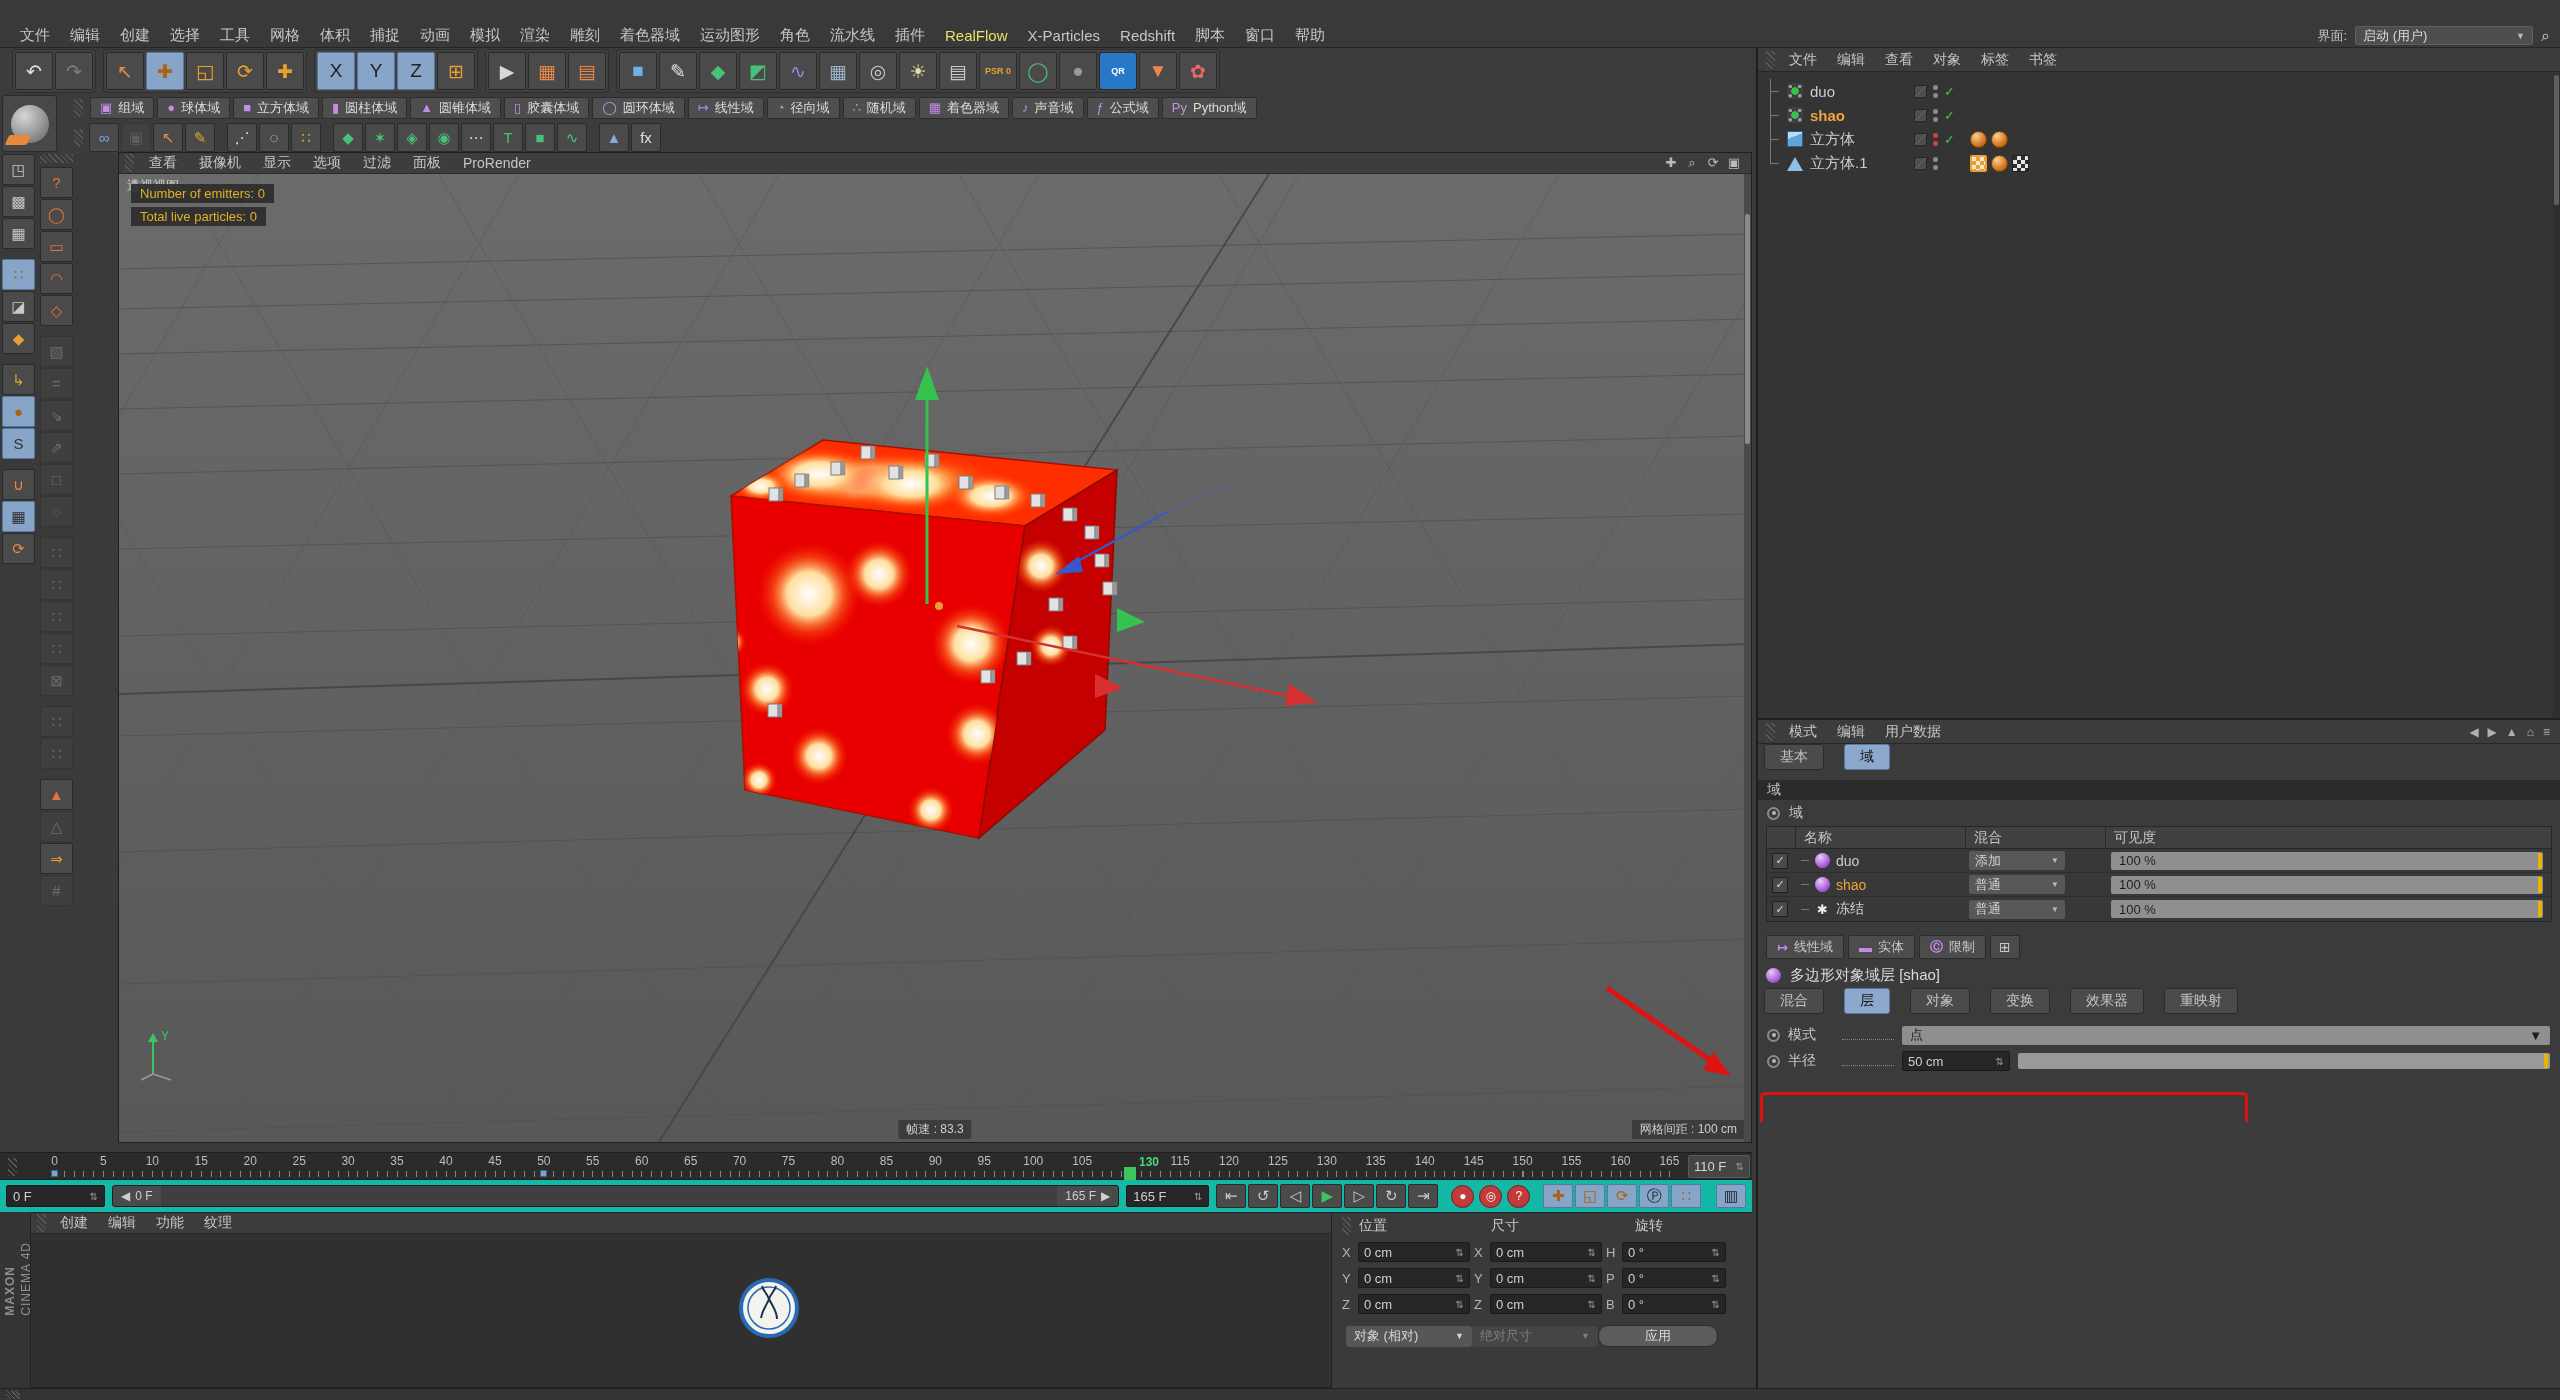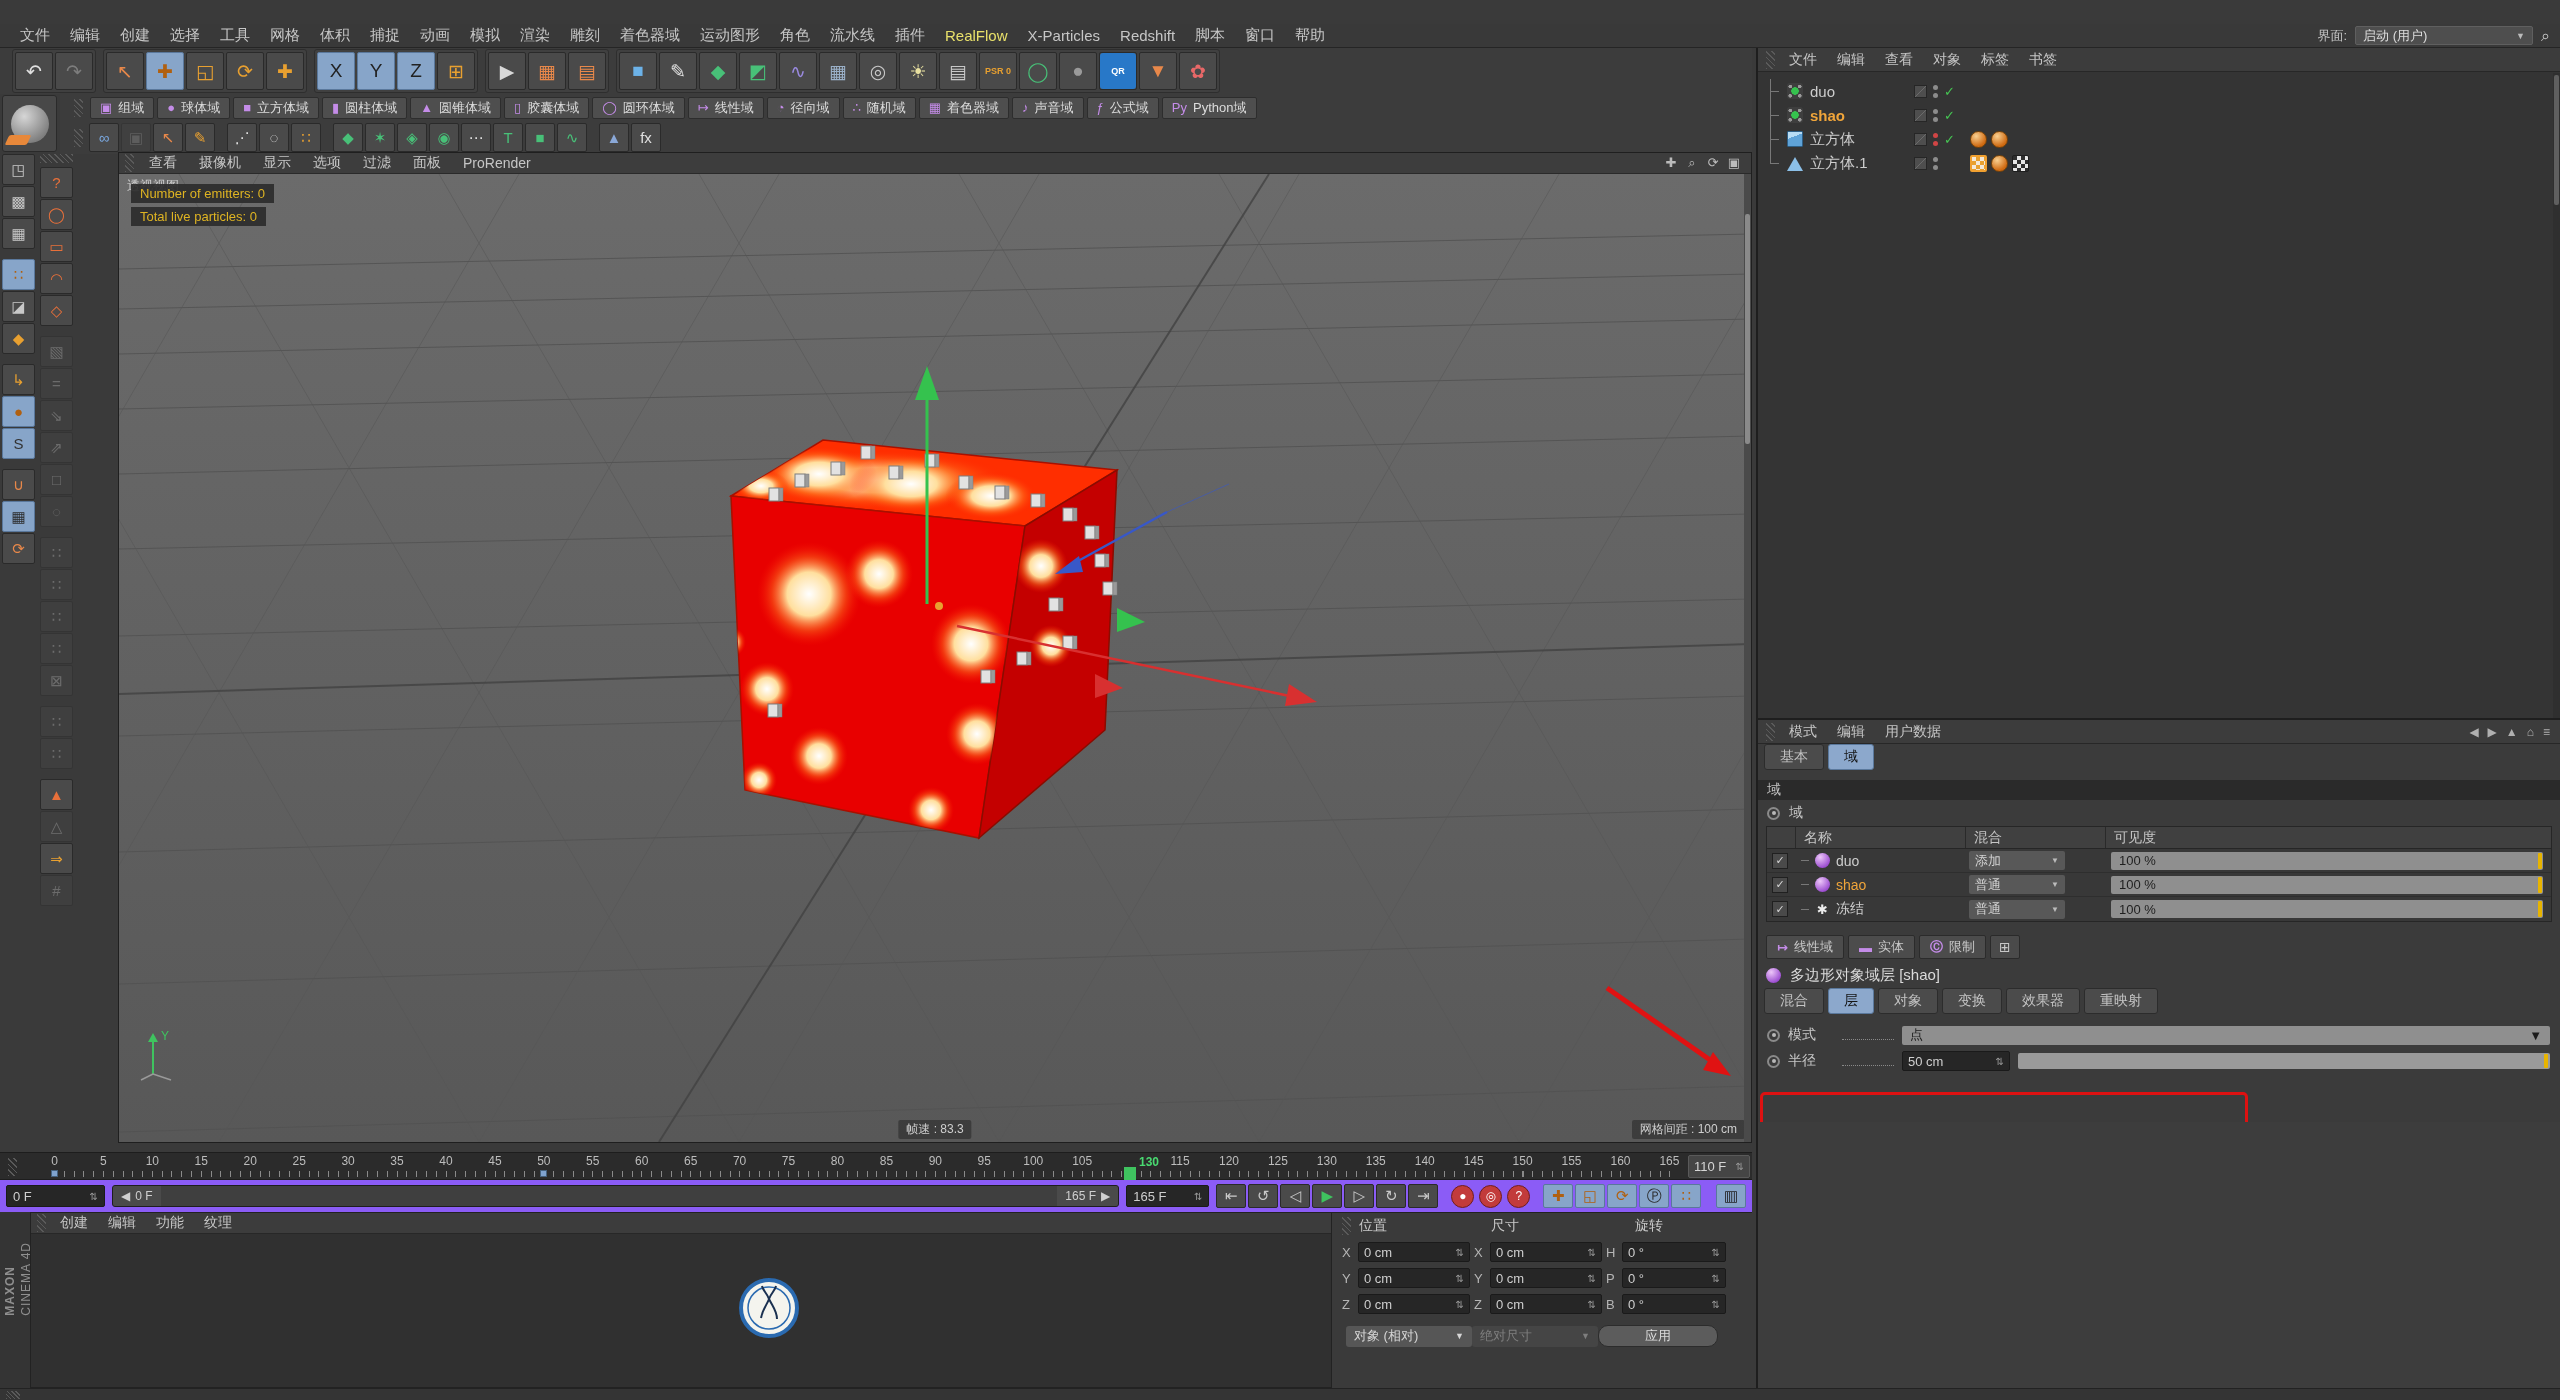--- a/index.html
+++ b/index.html
@@ -109,21 +109,21 @@
   .omscroll{position:absolute;right:0;top:25px;width:7px;height:645px;background:#2f2f2f}
   .omscroll i{position:absolute;top:2px;left:1px;width:5px;height:130px;background:#5f5f5f;border-radius:2px}
 
   
   .am{position:absolute;left:0;top:670px;width:100%;height:404px;background:#3b3b3b;border-top:2px solid #1e1e1e;overflow:hidden}
   .am .panelmenu .right-icons{margin-left:auto;display:flex;gap:9px;padding-right:10px;font-size:12px;color:#b0b0b0}
   .amtitle{height:30px;display:flex;align-items:center;gap:9px;padding-left:8px;font-size:15px;color:#dadada}
   .vmicon{width:18px;height:18px;border-radius:2px;background:
       radial-gradient(#f0f0f0 1.7px,transparent 2px),radial-gradient(#e8a030 1.7px,transparent 2px),#3e3e3e;
       background-size:6px 6px;background-position:0 0,3px 3px}
-  .amtabs{height:26px;display:flex;gap:4px;padding-left:6px;margin-bottom:10px}
+  .amtabs{height:26px;display:flex;gap:20px;padding-left:6px;margin-bottom:10px}
   .amtab{padding:3px 15px;background:#4b4b4b;border:1px solid #2c2c2c;border-radius:3px;font-size:14px;color:#c4c4c4}
   .amtab.active{background:#8ca8cc;color:#141414;border-color:#5a789c}
   .amsection{height:20px;background:#2a2a2a;display:flex;align-items:center;padding-left:9px;font-size:14px;color:#c2c2c2}
   .amradio{height:26px;display:flex;align-items:center;gap:9px;padding-left:9px;font-size:14px;color:#c6c6c6}
   .radio{width:13px;height:13px;border-radius:50%;border:2px solid #8a8a8a;position:relative;flex:0 0 auto}
   .radio::after{content:"";position:absolute;left:2.5px;top:2.5px;width:4px;height:4px;border-radius:50%;background:#b8b8b8}
   .amtable{margin:0 8px 10px 8px;border:1px solid #262626}
   .amth,.amtr{display:grid;grid-template-columns:28px 170px 140px 1fr;align-items:center;height:22px;font-size:14px}
   .amth{background:#404040;color:#c6c6c6;border-bottom:1px solid #262626}
   .amth span{padding-left:8px;border-left:1px solid #2a2a2a;height:100%;display:flex;align-items:center}
@@ -165,21 +165,21 @@
   .tickcell{width:48.95px;text-align:center;font-size:12px;color:#bdbdbd}
   .tickmarks{position:absolute;left:54px;top:18px;width:1616px;height:6px;
      background:repeating-linear-gradient(90deg,#8a8a8a 0 1px,transparent 1px 9.79px)}
   .kf{position:absolute;top:17px;width:7px;height:7px;background:#7fa3cf;border:1px solid #44617e}
   .playhead{position:absolute;left:1124px;top:14px;width:12px;height:13px;background:#3fc35f}
   .phlabel{position:absolute;left:1139px;top:2px;font-size:12px;font-weight:bold;color:#49da71}
   .curframe{position:absolute;right:2px;top:2px;width:62px;height:23px;background:#454545;border:1px solid #5a5a5a;border-radius:2px;
      display:flex;align-items:center;justify-content:space-between;padding:0 5px;font-size:13px;color:#d6d6d6}
 
   
-  .transport{position:absolute;left:0;top:1180px;width:1752px;height:32px;background:#8b5cf6;display:flex;align-items:center;gap:7px;padding:0 6px}
+  .transport{position:absolute;left:0;top:1180px;width:1752px;height:32px;background:#14b8a6;display:flex;align-items:center;gap:7px;padding:0 6px}
   .framebox{width:100px;height:22px;background:#262626;border:1px solid #1a1a1a;border-radius:2px;display:flex;align-items:center;justify-content:space-between;padding:0 6px;font-size:13px;color:#cfcfcf}
   .rangeslider{width:1020px;height:22px;background:#2a2a2a;border:1px solid #1e1e1e;border-radius:3px;display:flex;align-items:center;overflow:hidden}
   .cap{height:100%;background:#4a4a4a;display:flex;align-items:center;gap:5px;padding:0 8px;font-size:12px;color:#cfcfcf}
   .rmid{flex:1;height:100%;background:#3f3f3f}
   .tbtn{width:30px;height:24px;font-size:15px}
   .rbtn{width:23px;height:23px;border-radius:50%;background:#c23b3b;border:1px solid #6e1e1e;color:#fff;font-size:12px;display:flex;align-items:center;justify-content:center}
   .tgroup2{display:flex;gap:2px}
 
   
   .bottom{position:absolute;left:0;top:1212px;width:1752px;height:176px;background:#343434}

